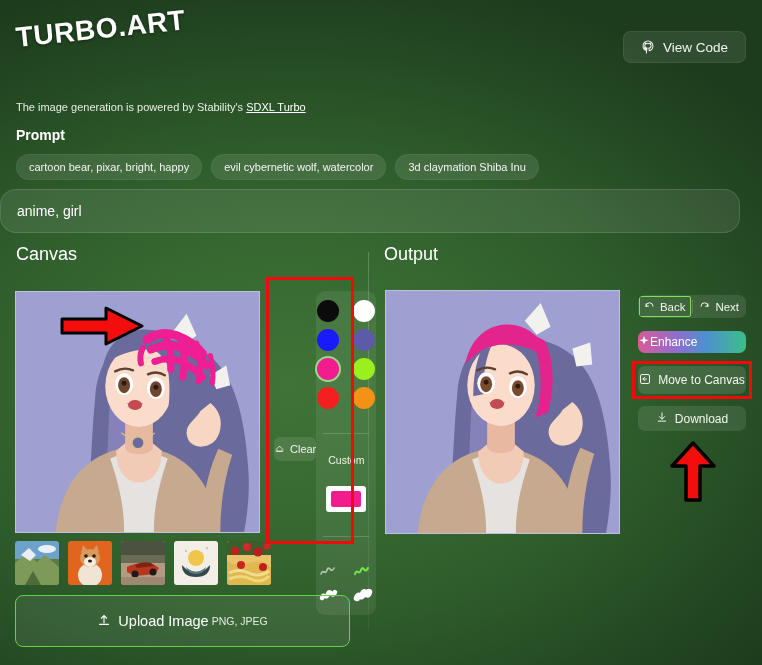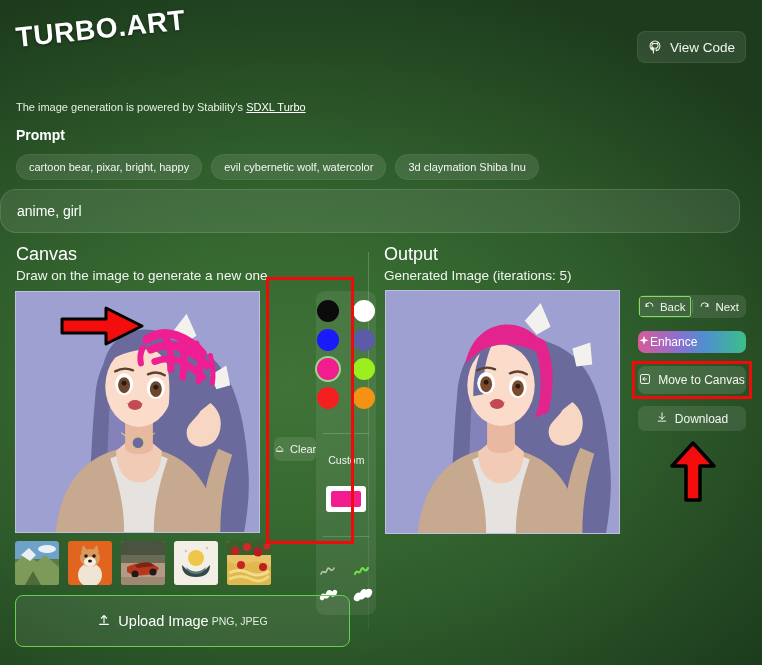--- a/index.html
+++ b/index.html
@@ -23,21 +23,21 @@
     font-size: 28px; font-weight: 700; letter-spacing: 0.6px;
     color: #ffffff;
     transform: rotate(-6deg);
     transform-origin: left center;
     text-shadow: 0 1px 3px rgba(0,0,0,.45);
     white-space: nowrap;
   }
   .view-code {
     position: absolute; right: 16px; top: 31px;
     display: flex; align-items: center; gap: 8px;
-    height: 32px; padding: 0 10px;
+    height: 32px; padding: 0 17px;
     background: rgba(255,255,255,.09);
     border: 1px solid rgba(255,255,255,.07);
     border-radius: 8px;
     font-size: 13.5px; color: #f1f6ef;
     cursor: pointer;
     margin-left: 36px;
   }
   .view-code svg { display:block; }
 
   .byline {
@@ -248,23 +248,21 @@
     <div class="chip">cartoon bear, pixar, bright, happy</div>
     <div class="chip">evil cybernetic wolf, watercolor</div>
     <div class="chip">3d claymation Shiba Inu</div>
   </div>
 
   <div class="prompt-box">
     <input type="text" value="anime, girl" placeholder="Enter a prompt" style="">
   </div>
 
   <div class="sec-title" id="canvas-title">Canvas</div>
-  <div class="sec-sub" id="canvas-sub">Draw on the image to generate a new one</div>
   <div class="sec-title" id="output-title">Output</div>
-  <div class="sec-sub" id="output-sub">Generated Image (iterations: 5)</div>
   <div class="divider"></div>
 
   <div class="art-frame" id="canvas-art">
     <svg viewBox="0 0 245 242" preserveAspectRatio="none">
       <rect width="245" height="242" fill="#9fa0d2"></rect>
 
       <path d="M108 52c-18 10-26 30-28 52-3 30-4 62-6 92-1 18 2 30 6 46h150c4-22 6-44 4-66-2-28-6-56-16-80-10-24-28-40-52-46-20-5-40-3-58 2z" fill="#6b6a9c"></path>
       <path d="M120 48c-14 8-22 24-24 42-2 26-3 52-4 78-1 22 0 44 3 62h26c-4-30-6-62-5-94 1-30 4-58 12-82z" fill="#8482b8"></path>
 
       <path d="M40 242c4-40 22-68 52-80l30-10 30 10c30 12 48 40 52 80z" fill="#c6a98e"></path>

